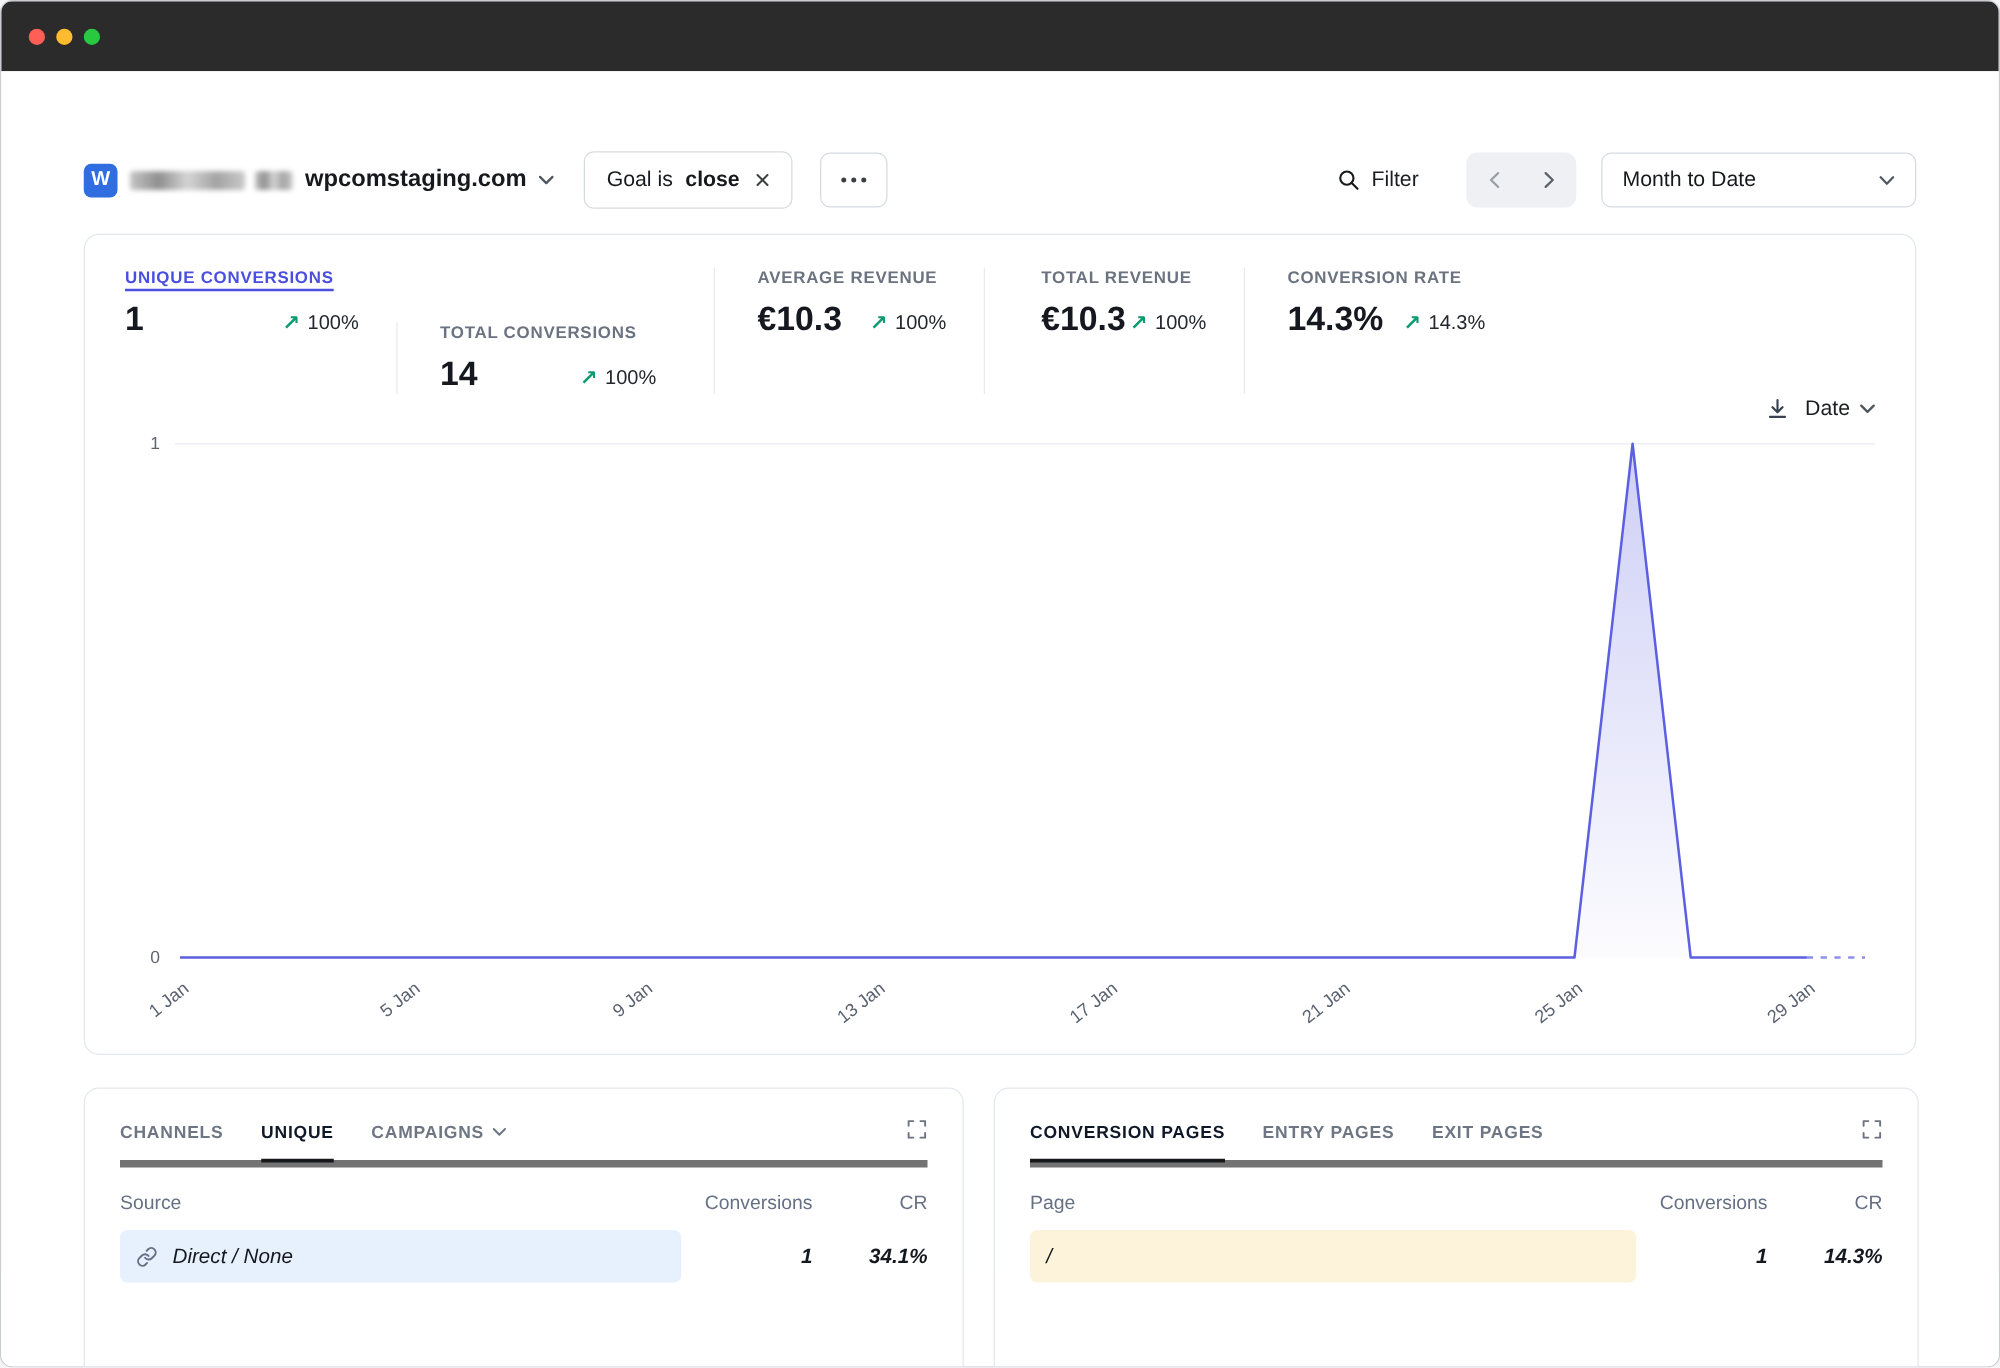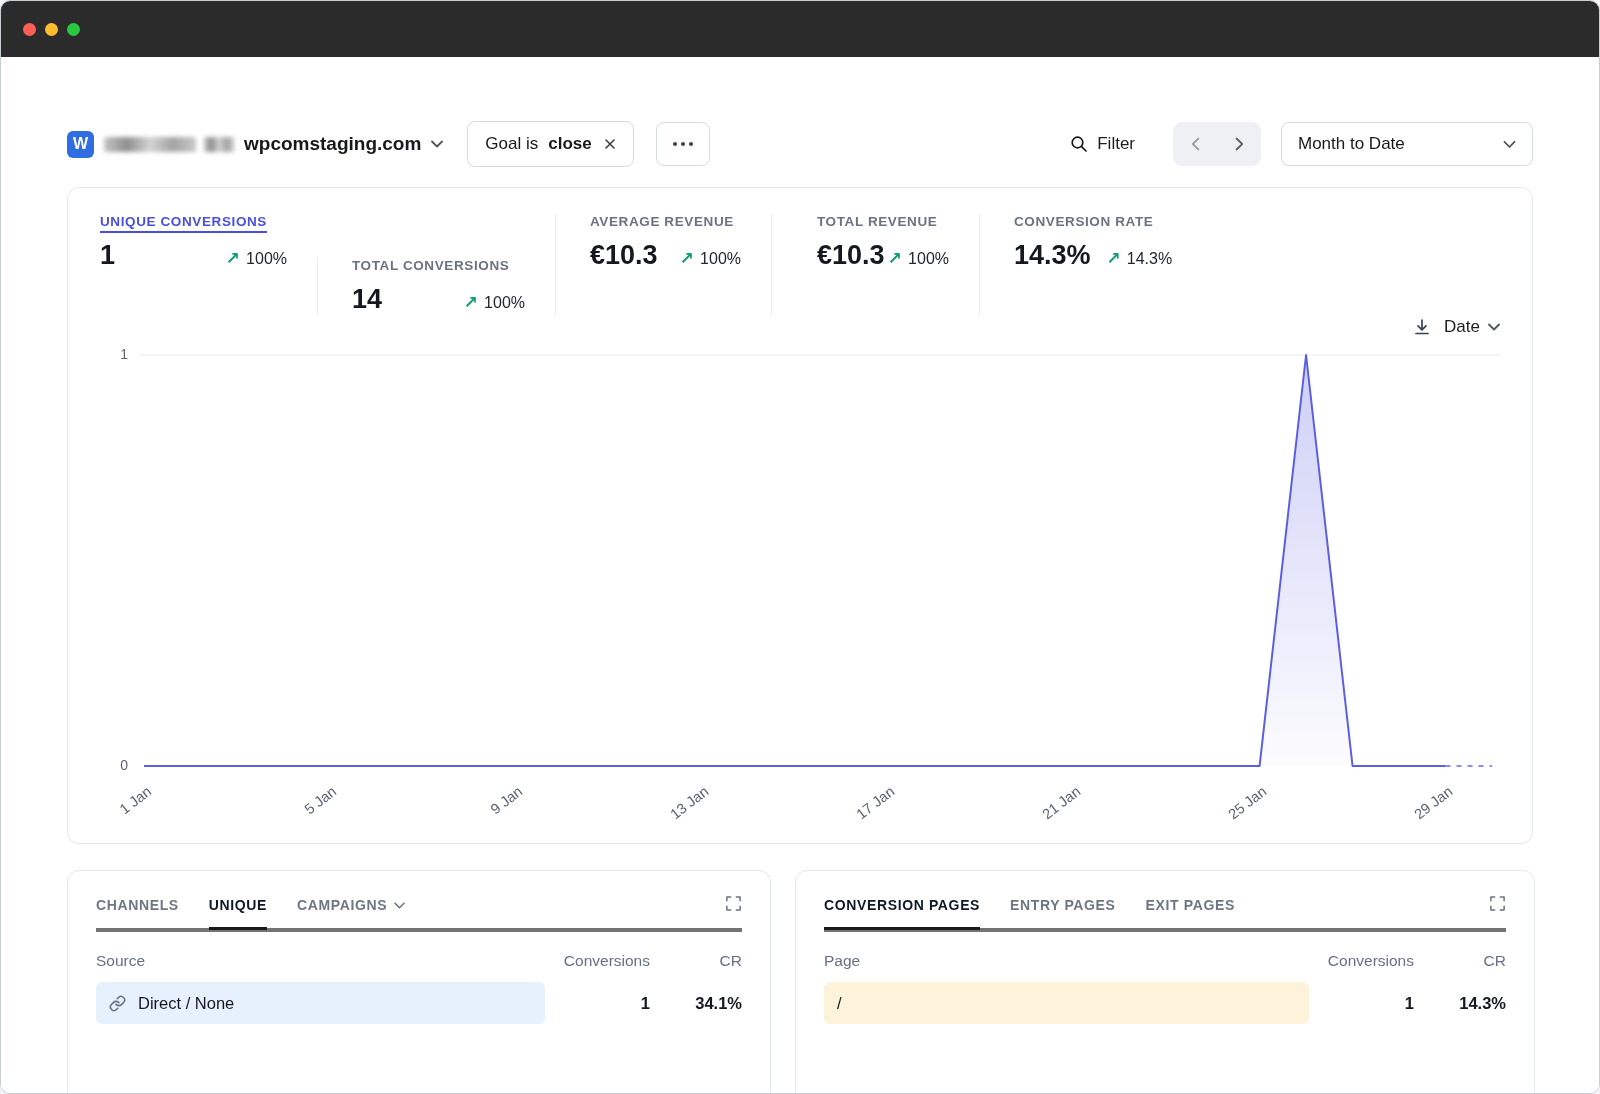--- a/index.html
+++ b/index.html
@@ -39,21 +39,21 @@
   .nav-btn { flex:1; display:flex; align-items:center; justify-content:center; cursor:pointer; }
   .date-select { margin-left:20px; border:1px solid #d6dae1; border-radius:8px; height:44px; width:252px;
                  display:flex; align-items:center; justify-content:space-between; padding:0 16px;
                  font-size:17px; font-weight:500; color:#17191c; cursor:pointer; }
 
   
   .main-card { margin-top:20px; border:1px solid #e4e7ec; border-radius:12px; padding:26px 32px 16px; }
   .metrics { display:flex; }
   .metric { padding:0 30px 0 34px; border-left:1px solid #e8eaee; cursor:pointer; }
   .metric:first-child { padding-left:0; border-left:none; width:217px; }
-  .metric:nth-child(2){ width:238px;margin-top:44px; } .metric:nth-child(3){ width:216px; } .metric:nth-child(4){ width:208px;padding-left:45px; }
+  .metric:nth-child(2){ width:238px;margin-top:44px; } .metric:nth-child(3){ width:216px;margin-left:16px; } .metric:nth-child(4){ width:208px;padding-left:45px; }
   .metric-label { font-size:13.5px; font-weight:700; letter-spacing:.045em; color:#6b7280; white-space:nowrap; }
   .metric.active .metric-label { color:#4a4fe0; text-decoration:underline; text-underline-offset:5px;
                                  text-decoration-thickness:1.5px; }
   .vrow { display:flex; align-items:baseline; justify-content:space-between; margin-top:11px; }
   .metric.loose .vrow { justify-content:flex-start; gap:16px; }
   .metric-value { font-size:27px; font-weight:700; color:#15181e; }
   .metric-change { font-size:16px; color:#23272e; display:flex; gap:6px; align-items:center; }
   .up-arrow { color:#0c9b72; font-size:17px; font-weight:700; }
 
   .chart-toolbar { display:flex; justify-content:flex-end; align-items:center; gap:12px;
@@ -68,29 +68,29 @@
   .xlabels { position:relative; height:56px; margin-left:40px; }
   .xtick { position:absolute; width:0; top:0; }
   .xtick span { position:absolute; right:0; top:12px; white-space:nowrap; font-size:14.5px; color:#5b6270;
                 transform:rotate(-38deg); transform-origin:100% 0; }
 
   
   .bottom { display:flex; gap:24px; margin-top:26px; }
   .panel { border:1px solid #e4e7ec; border-radius:12px; padding:22px 28px; height:300px; background:#fff; }
   .panel.sources { width:704px; flex:none; }
   .panel.pages { width:740px; flex:none; }
-  .tabs { display:flex; gap:30px; border-bottom:4px solid #737373; align-items:flex-end; }
+  .tabs { display:flex; gap:30px; border-bottom:6px solid #737373; align-items:flex-end; }
   .tab { font-size:14px; font-weight:700; letter-spacing:.045em; color:#6f7683; padding:4px 0 14px;
          border-bottom:3px solid transparent; margin-bottom:-2px; display:flex; gap:7px; align-items:center;
          cursor:pointer; white-space:nowrap; }
   .tab.active { color:#101828; border-bottom-color:#17191c; }
   .expand { margin-left:auto; align-self:flex-start; margin-top:2px; cursor:pointer; }
   .thead { display:flex; margin-top:20px; font-size:15.5px; color:#667085; }
   .c-name { flex:1; } .c-conv { width:105px; text-align:right; } .c-cr { width:92px; text-align:right; }
-  .trow { display:flex; align-items:center; margin-top:12px; font-size:16.5px; color:#15181e; cursor:pointer; }
+  .trow { display:flex; align-items:center; margin-top:12px; font-size:16.5px; color:#15181e; cursor:pointer;font-style:italic; }
   .rowbar { flex:1; height:42px; border-radius:6px; display:flex; align-items:center; gap:12px; padding:0 13px; }
   .rowbar.blue { background:#e7f0fd; }
   .rowbar.yellow { background:#fcf3da; }
   .cell-val { width:105px; text-align:right; font-weight:600; }
   .cell-cr { width:92px; text-align:right; font-weight:600; }
 
   svg.icon { display:block; }
 </style>
 </head>
 <body>

